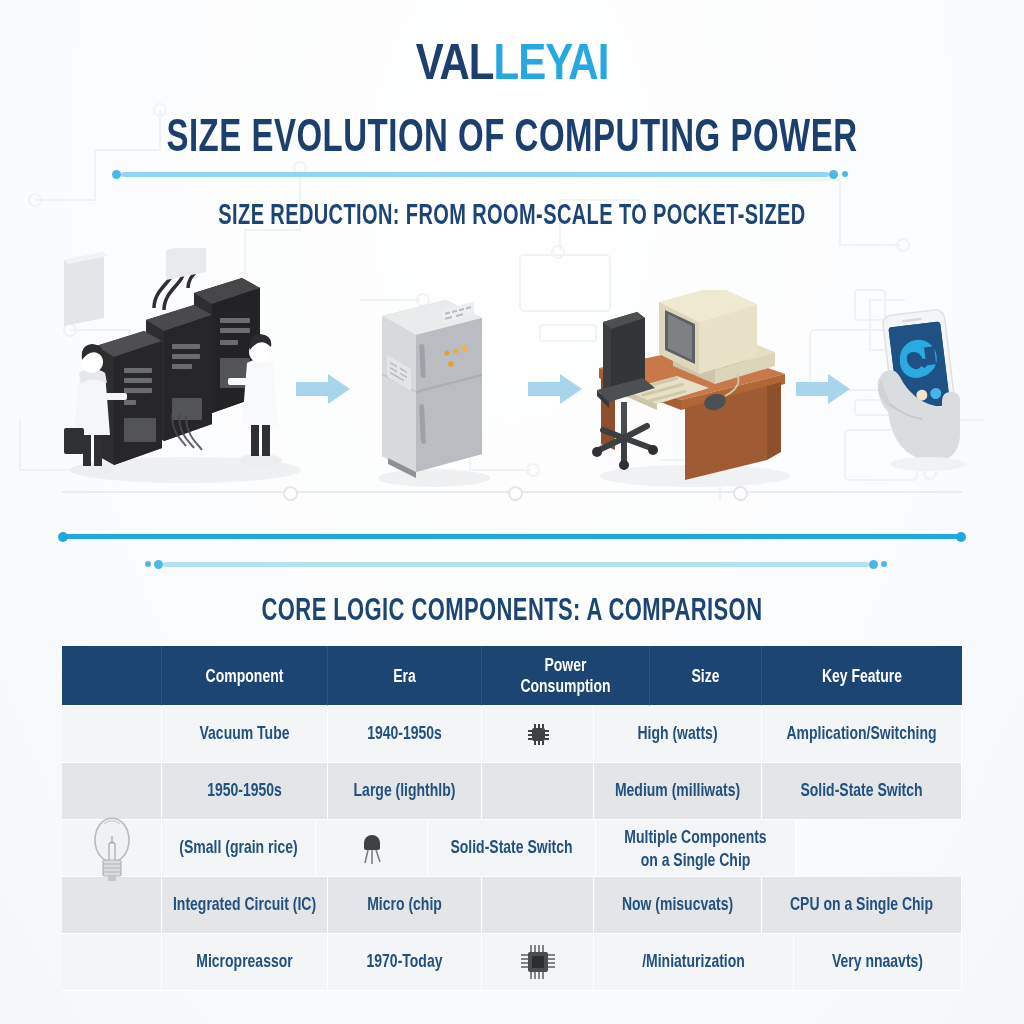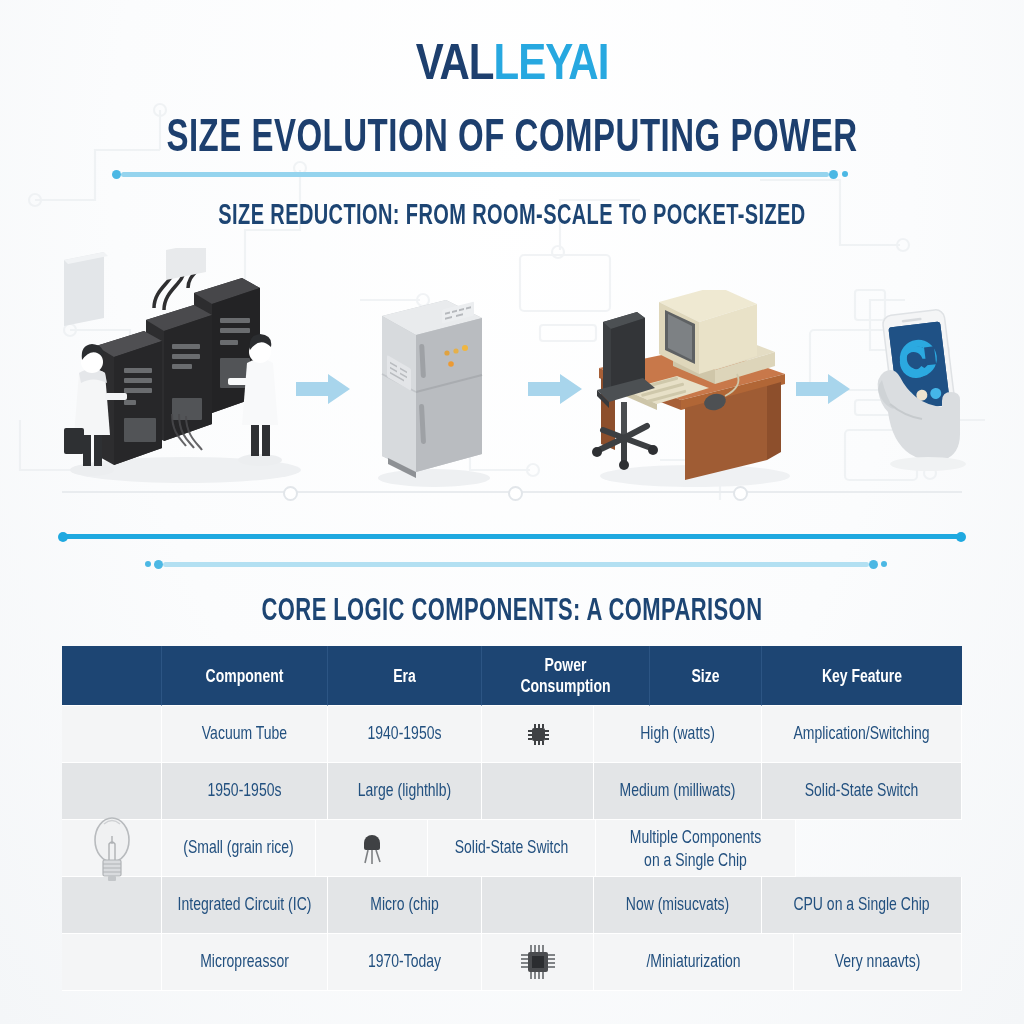--- a/index.html
+++ b/index.html
@@ -84,21 +84,21 @@
     font-size:14px;color:#22507f;line-height:1.25;
     border-right:1px solid #ffffff;border-bottom:1px solid #ffffff;
   }
   .tbody .tcell span{display:block;transform:scaleY(1.3);}
   .tcell.c0{width:100px;}
   .tcell.c1{width:166px;}
   .tcell.c2{width:154px;text-align:right;}
   .tcell.c3{width:112px;}
   .tcell.c4{width:168px;}
   .tcell.c5{width:200px;}
-  .tbody .trow{height:57px;}
+  .tbody .trow{height:57px;font-weight:bold;}
   .tbody .trow:nth-child(odd) .tcell{background:#f4f5f6;}
   .tbody .trow:nth-child(even) .tcell{background:#e3e5e7;}
   .iconcol{
     position:absolute;left:62px;top:706px;width:100px;height:285px;
     background:#eeeff0;display:flex;align-items:center;justify-content:center;
   }
   .iconcol.band{background:transparent;}
 </style>
 </head>
 <body>

